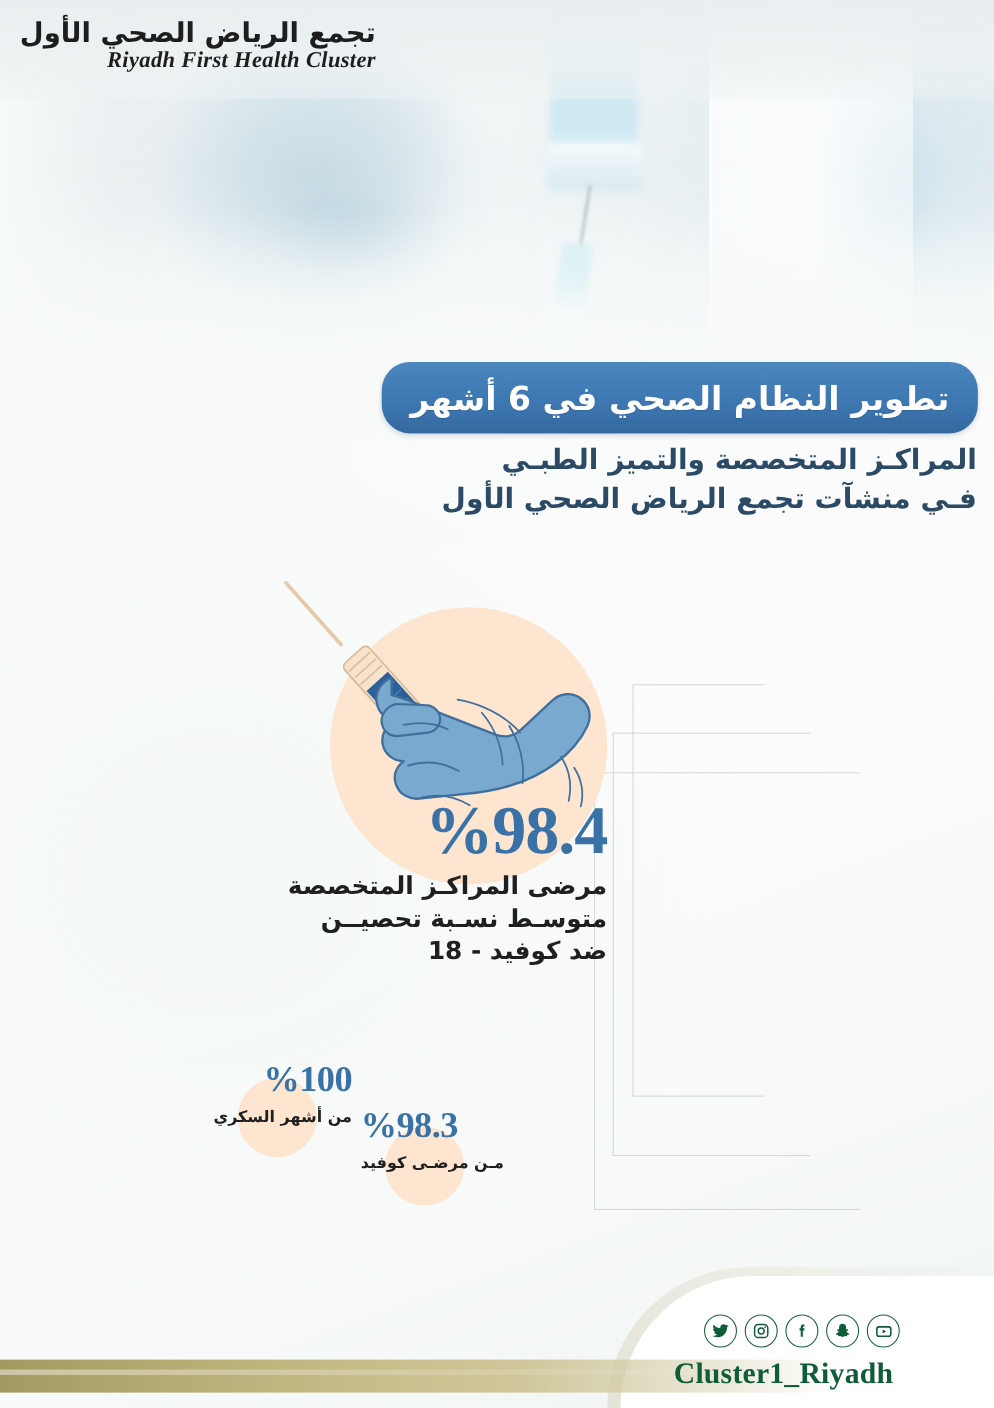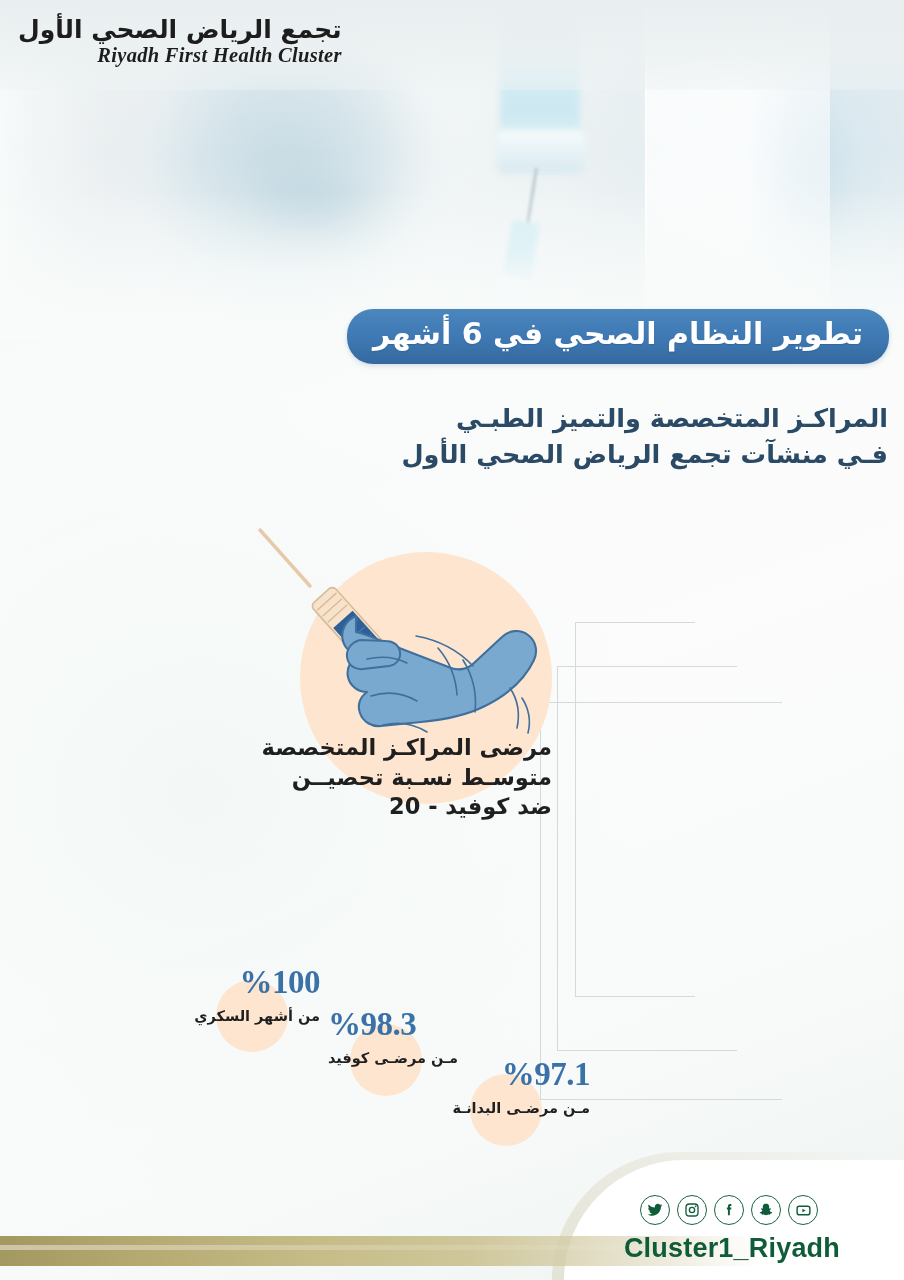--- a/index.html
+++ b/index.html
@@ -129,24 +129,24 @@
     font-size:13.5px; color:#4e8a6b; font-weight:bold; direction:rtl;
   }
   .moh-en {
     position:absolute; left:0; top:49px; width:86px; text-align:center;
     font-family:"Liberation Serif", serif;
     font-size:7.2px; color:#5d9178; letter-spacing:0.2px;
   }
 
   
   .title-banner {
-    position:absolute; right:15px; top:309px;
+    position:absolute; right:15px; top:329px;
     background:linear-gradient(180deg, #4b86bd 0%, #3f79b4 50%, #34699f 100%);
     border-radius:26px;
-    padding:7px 26px 11px 26px;
+    padding:17px 26px 11px 26px;
     box-shadow:0 2px 5px rgba(40,80,120,0.18);
   }
   .title-banner span {
     display:block; direction:rtl;
     font-size:30px; font-weight:bold; color:#ffffff;
     line-height:1.22; white-space:nowrap;
     text-shadow:0 1px 1px rgba(20,50,80,0.18);
   }
   .subtitle {
     position:absolute; right:16px; top:400px;
@@ -238,22 +238,22 @@
     display:flex; gap:7px; align-items:center;
   }
   .s-ic {
     width:30px; height:30px; border-radius:50%;
     border:1.4px solid #1b6340;
     display:flex; align-items:center; justify-content:center;
     background:transparent;
   }
   .s-ic svg { display:block; }
   .handle {
-    position:absolute; right:64px; bottom:16px;
-    font-family:Liberation Sans, sans-serif;
+    position:absolute; right:92px; bottom:16px;
+    font-family:Liberation Serif, serif;
     font-size:27px; font-weight:bold; color:#0f5c38;
     letter-spacing:0.2px;
     margin-top:32px;
   }
 </style>
 </head>
 <body>
 
 <div id="poster">
 
@@ -347,44 +347,40 @@
         <path d="M215 140 c10 16 14 34 12 52"></path>
         <path d="M262 168 c8 12 10 26 7 40"></path>
         <path d="M274 178 c7 11 9 23 6 35"></path>
       </g>
 
       <path d="M168 116 c22 4 42 14 57 30" fill="none" stroke="#3f6f9c" stroke-width="1.5" stroke-linecap="round"></path>
     </svg>
   </div>
 
   <div class="main-stat">
+    <div class="main-pct">%98.4</div>
     <div class="main-desc">
       <div>مرضى المراكـز المتخصصة</div>
       <div>متوسـط نسـبة تحصيــن</div>
-      <div>ضد كوفيد - 20</div>
+      <div>ضد كوفيد - 18</div>
     </div>
   </div>
 
   <div class="sub s1">
     <div class="halo"></div>
     <div class="sub-pct">%100</div>
     <div class="sub-lbl">من أشهر السكري</div>
   </div>
 
   <div class="sub s2">
     <div class="halo"></div>
     <div class="sub-pct">%98.3</div>
     <div class="sub-lbl">مـن مرضـى كوفيد</div>
   </div>
 
-  <div class="sub s3">
-    <div class="halo"></div>
-    <div class="sub-pct">%97.1</div>
-    <div class="sub-lbl">مـن مرضـى البدانـة</div>
-  </div>
 
   <div class="foot-curve-shade"></div>
   <div class="foot-curve"></div>
   <div class="gold-bar"></div>
   <div class="gold-sheen"></div>
 
   <div class="social">
     <div class="s-ic">
       <svg width="16" height="16" viewBox="0 0 24 24" fill="#0f5c38">
         <path d="M23 4.9c-.8.4-1.7.6-2.6.8 .9-.6 1.6-1.4 2-2.5 -.9.5-1.8.9-2.9 1.1 -.8-.9-2-1.5-3.3-1.5 -2.5 0-4.5 2-4.5 4.5 0 .4 0 .7.1 1 -3.8-.2-7.1-2-9.3-4.7 -.4.7-.6 1.4-.6 2.3 0 1.6.8 3 2 3.8 -.7 0-1.4-.2-2-.6v.1c0 2.2 1.6 4 3.6 4.4 -.4.1-.8.2-1.2.2 -.3 0-.6 0-.9-.1 .6 1.8 2.2 3.1 4.2 3.1 -1.5 1.2-3.5 1.9-5.6 1.9 -.4 0-.7 0-1.1-.1 2 1.3 4.4 2 7 2 8.4 0 13-7 13-13v-.6c.9-.6 1.7-1.4 2.3-2.3z"></path>

